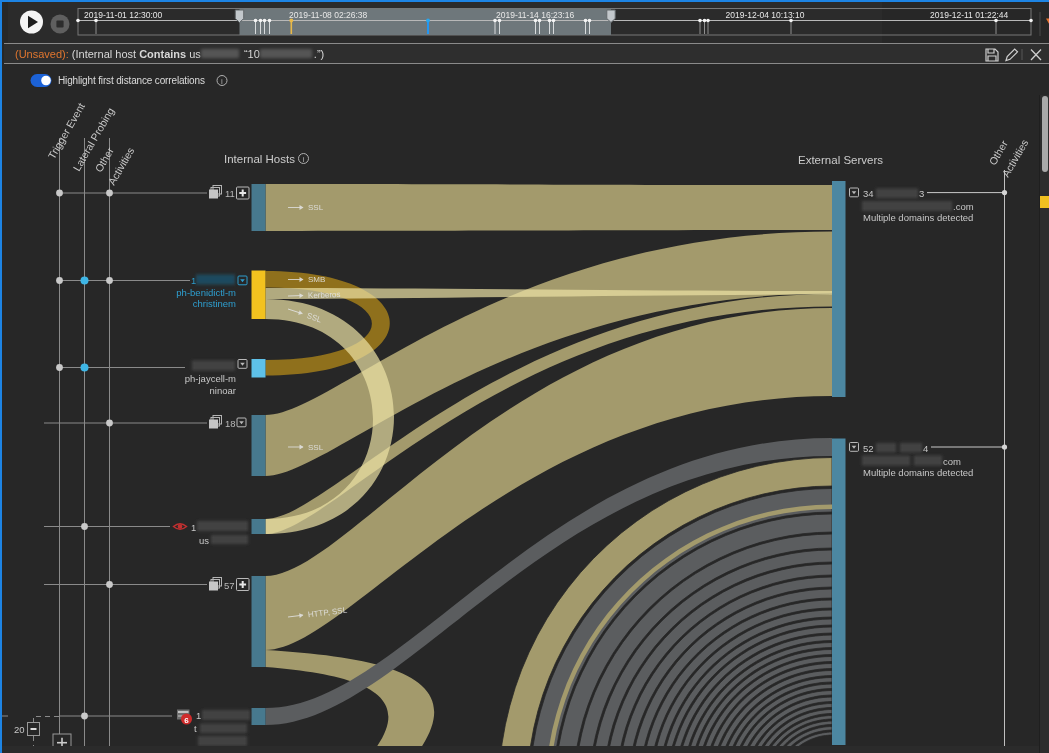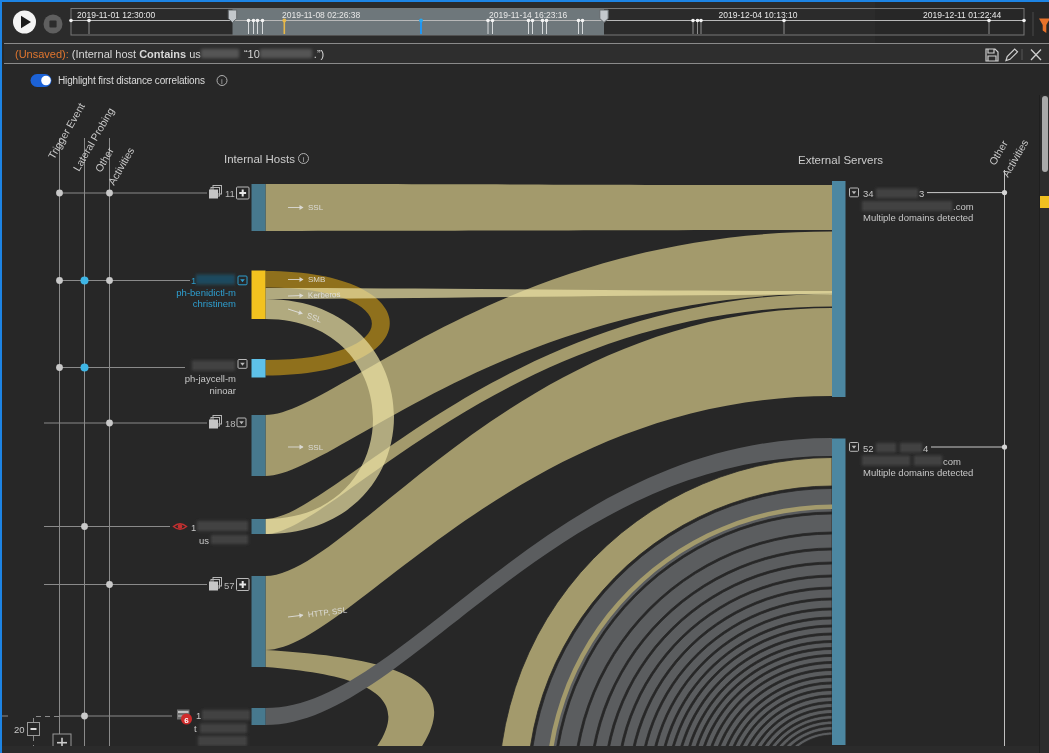--- a/index.html
+++ b/index.html
@@ -1,17 +1,17 @@
 <!DOCTYPE html>
 <html><head><meta charset="utf-8">
 <style>
   html,body{margin:0;padding:0;width:1049px;height:753px;background:#272727;
     font-family:"Liberation Sans",sans-serif;overflow:hidden;}
   .abs{position:absolute;}
-  #toolbar{left:1px;top:0;width:874px;height:43px;background:#2b2b2b;}
+  #toolbar{left:8px;top:0;width:874px;height:43px;background:#2b2b2b;}
   #filterbar{left:4px;top:43px;width:1047px;height:21px;background:#2e2e2e;
     border-top:1px solid #8a8a8a;border-bottom:1px solid #8a8a8a;
     box-sizing:border-box;color:#d8d8d8;font-size:11px;line-height:20px;}
   #togglerow{left:12px;top:65px;width:1047px;height:30px;background:#272727;}
   #blueedge{left:0;top:0;width:2px;height:753px;background:#1d84e4;z-index:50;}
   #bluetop{left:0;top:0;width:1049px;height:2px;background:#1d84e4;z-index:50;}
   .redact{display:inline-block;background:#555;height:9px;border-radius:1px;
     filter:blur(1.5px);vertical-align:baseline;}
   #scroll{left:1039px;top:95px;width:10px;height:658px;background:#2d2d2d;
     border-left:1px solid #1f1f1f;box-sizing:border-box;z-index:40;}

